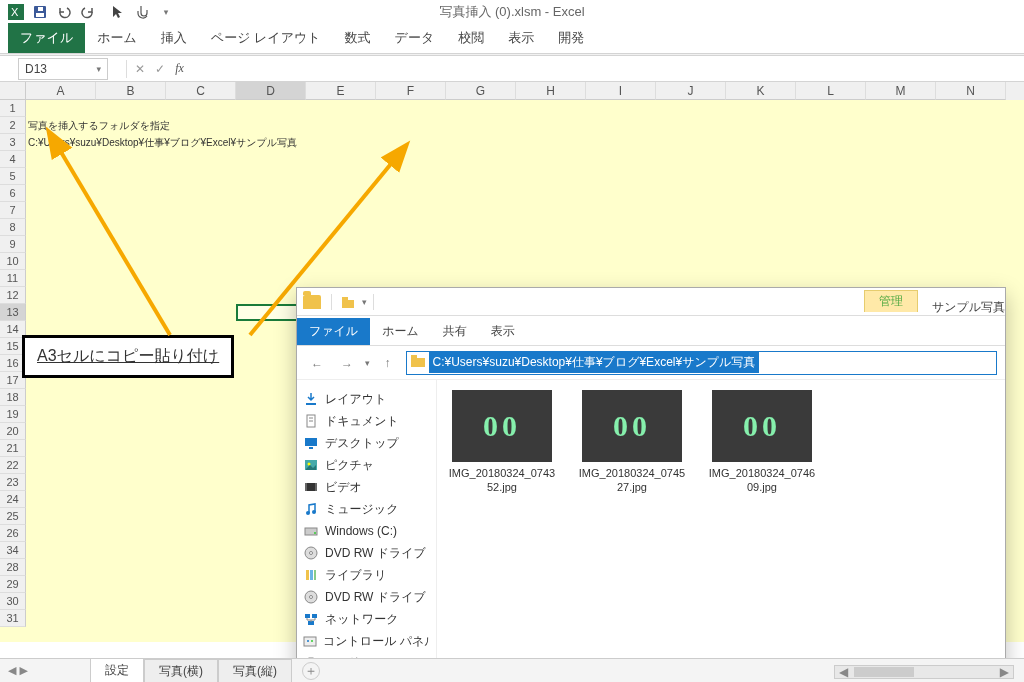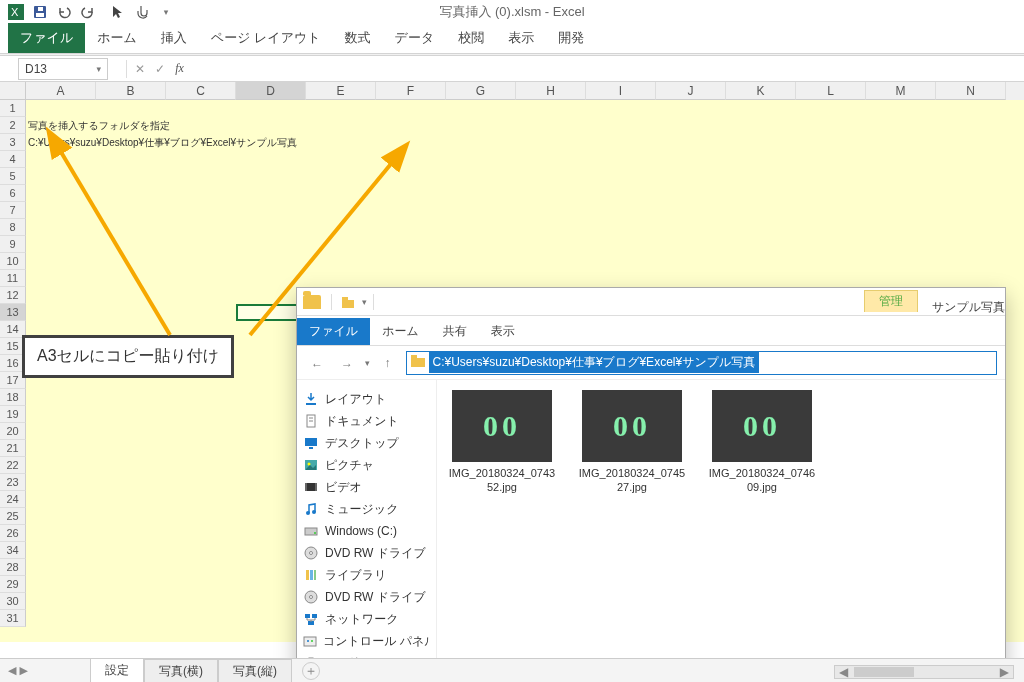--- a/index.html
+++ b/index.html
@@ -30,21 +30,21 @@
   .colhdrs { position:absolute; left:26px; top:0; right:0; height:18px; background:#f0f0f0; display:flex; }
   .ch { width:70px; border-right:1px solid #ddd; border-bottom:1px solid #ccc; text-align:center; font-size:12px; color:#555; line-height:18px;}
   .rowhdrs { position:absolute; left:0; top:18px; width:26px; background:#f0f0f0; }
   .rh { height:17px; border-bottom:1px solid #ddd; border-right:1px solid #ccc; text-align:center; font-size:11px; color:#555; line-height:17px;}
   .rh.sel { background:#d4d4d4; }
   .cells { position:absolute; left:26px; top:18px; right:0; bottom:0; }
   .cell-text { position:absolute; white-space:nowrap; font-size:10px; color:#333; height:17px; line-height:17px; padding:0 2px;}
   .sel-cell { position:absolute; border:2px solid #1a7b3a; background:rgba(255,255,255,0.5); }
 
   
-  .callout { position:absolute; border:3px solid #404040; background:#fff; color:#333; font-size:16px; padding:8px 12px; }
+  .callout { position:absolute; border:3px solid #000000; background:#fff; color:#333; font-size:16px; padding:8px 12px;text-decoration:underline; }
   .arrow-line { position:absolute; pointer-events:none; }
 
   
   .explorer { position:absolute; left:296px; top:205px; width:710px; height:395px; background:#fff; border:1px solid #aaa; box-shadow:0 8px 20px rgba(0,0,0,0.25); }
   .ex-title { height:28px; display:flex; align-items:center; border-bottom:1px solid #ddd; }
   .ex-title .folder-ico { width:18px; height:14px; background:#f0c24b; border-radius:2px 2px 0 0; margin:0 6px; position:relative;}
   .ex-title .folder-ico::before { content:""; position:absolute; top:-4px; left:0; width:8px; height:4px; background:#f0c24b; border-radius:2px 2px 0 0;}
   .ex-ribbon { height:30px; display:flex; align-items:flex-end; border-bottom:1px solid #ddd; }
   .ex-tab { padding:5px 12px; font-size:12px; color:#444; }
   .ex-tab.active { background:#1979ca; color:#fff; }

